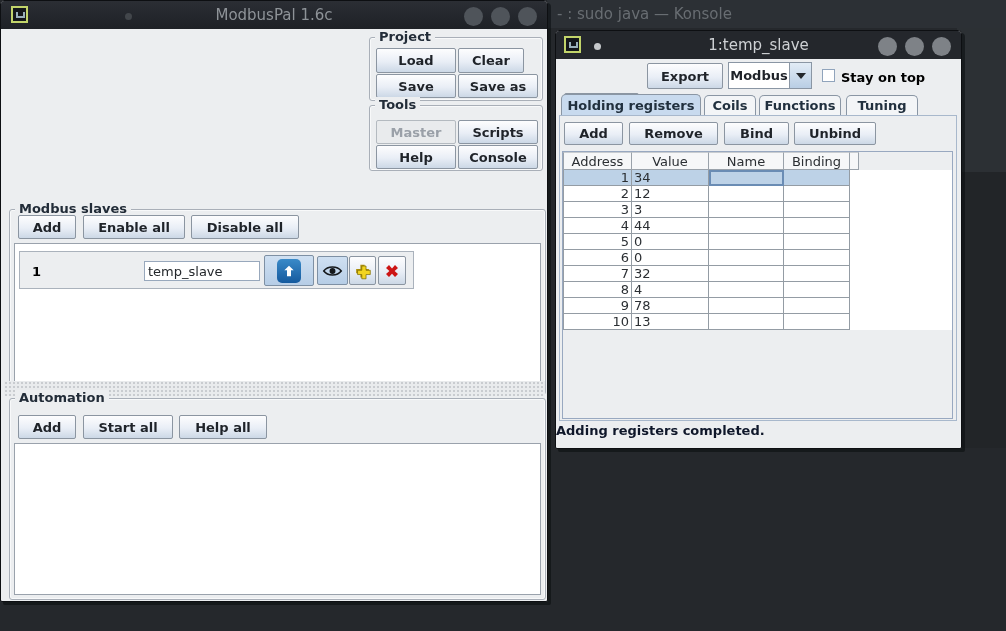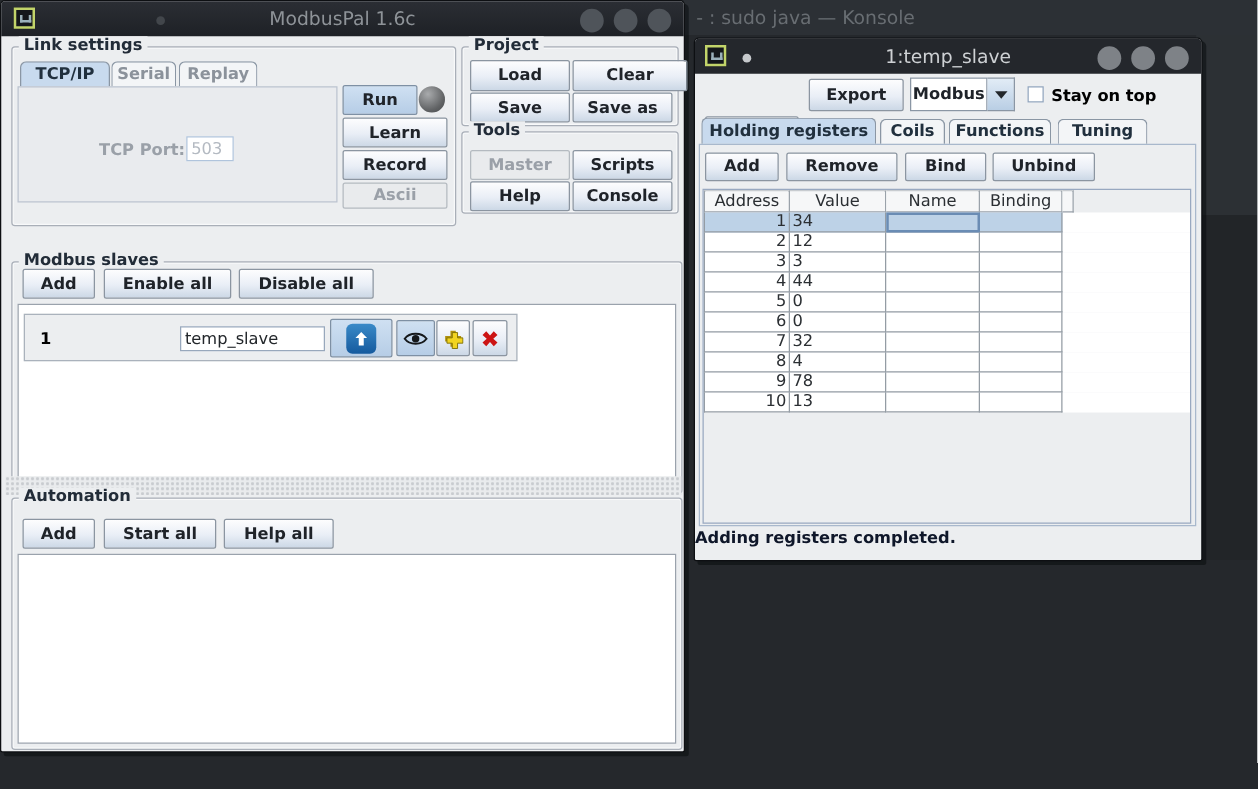--- a/index.html
+++ b/index.html
@@ -102,39 +102,25 @@
         </div>
       <div class="tdot" style="left:124px;background:#42464b;"></div>
       <div class="title-text" style="color:#8e9398;">ModbusPal 1.6c</div>
       <div class="circles">
         <i style="background:#4f545a;"></i>
         <i style="background:#4f545a;"></i>
         <i style="background:#4f545a;"></i>
       </div>
     </div>
 
-    <div class="group" style="left:8px;top:36px;width:354px;height:142px;">
-      <span class="group-label">Link settings</span>
-      <div class="tab sel" style="left:6px;top:11px;width:72px;">TCP/IP</div>
-      <div class="tab dim" style="left:79px;top:11px;width:52px;">Serial</div>
-      <div class="tab dim" style="left:133px;top:11px;width:63px;">Replay</div>
-      <div class="tabpanel" style="left:4px;top:31px;width:256px;height:93px;"></div>
-      <div class="plain-label dim" style="left:50px;top:75px;width:88px;text-align:right;">TCP Port:</div>
-      <input class="tfield dim" style="left: 139px; top: 71px; width: 38px; height: 20px;" value="503">
-      <button class="btn toggled" style="left:264px;top:30px;width:60px;height:24px;">Run</button>
-      <div class="led" style="left:325px;top:31px;"></div>
-      <button class="btn" style="left:264px;top:56px;width:84px;height:24px;">Learn</button>
-      <button class="btn" style="left:264px;top:82px;width:84px;height:24px;">Record</button>
-      <button class="btn disabled" style="left:264px;top:108px;width:84px;height:21px;">Ascii</button>
-    </div>
 
     <div class="group" style="left:368px;top:36px;width:172px;height:62px;">
       <span class="group-label">Project</span>
       <button class="btn" style="left:6px;top:10px;width:80px;height:25px;">Load</button>
-      <button class="btn" style="left:88px;top:10px;width:92px;height:25px;">Clear</button>
+      <button class="btn" style="left:88px;top:10px;width:66px;height:25px;">Clear</button>
       <button class="btn" style="left:6px;top:36px;width:80px;height:24px;">Save</button>
       <button class="btn" style="left:88px;top:36px;width:80px;height:24px;">Save as</button>
     </div>
 
     <div class="group" style="left:368px;top:104px;width:172px;height:64px;">
       <span class="group-label">Tools</span>
       <button class="btn disabled" style="left:6px;top:14px;width:80px;height:24px;">Master</button>
       <button class="btn" style="left:88px;top:14px;width:80px;height:24px;">Scripts</button>
       <button class="btn" style="left:6px;top:39px;width:80px;height:24px;">Help</button>
       <button class="btn" style="left:88px;top:39px;width:80px;height:24px;">Console</button>

